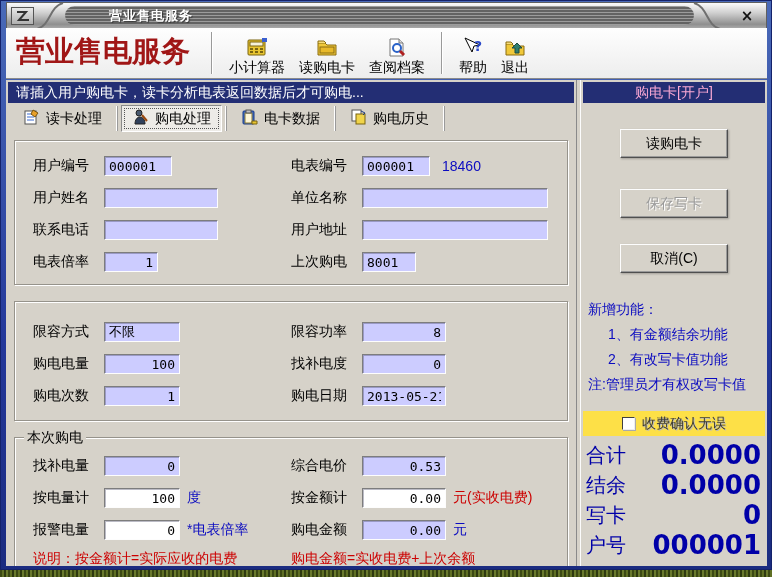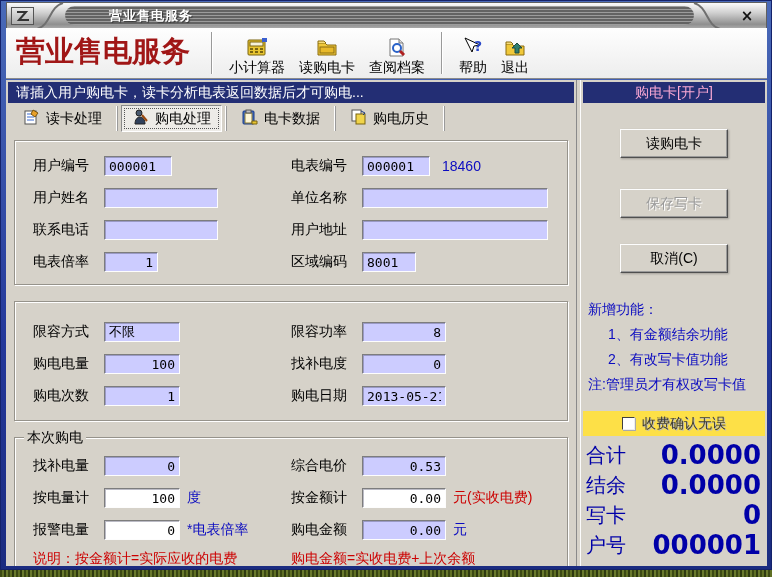--- a/index.html
+++ b/index.html
@@ -268,21 +268,21 @@
               <span class="flbl">用户地址</span>
               <input class="tb w185" value="" style="">
             </div>
           </div>
           <div class="frow">
             <div class="fc1">
               <span class="flbl">电表倍率</span>
               <input class="tb w52 tr" value="1" style="">
             </div>
             <div class="fc2">
-              <span class="flbl">区域编码</span>
+              <span class="flbl">上次购电</span>
               <input class="tb w52" value="8001" style="">
             </div>
           </div>
         </div>
 
         <div class="gbox g2">
           <div class="frow">
             <div class="fc1">
               <span class="flbl">限容方式</span>
               <input class="tb w74" value="不限" style="">

